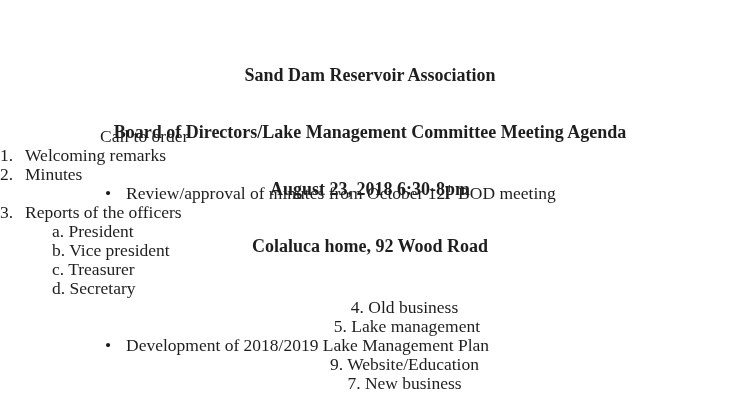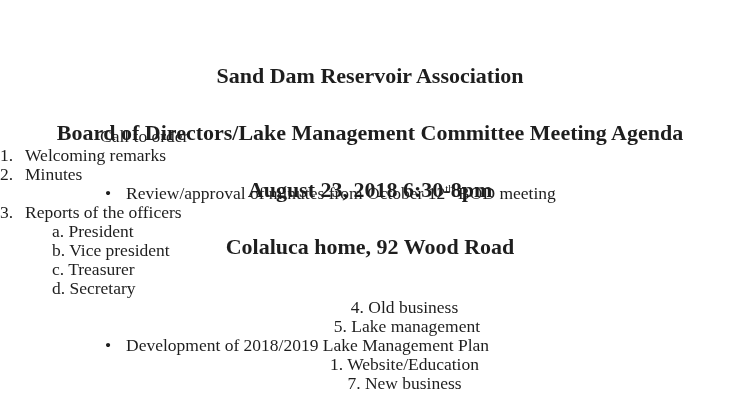--- a/index.html
+++ b/index.html
@@ -13,21 +13,21 @@
     color: #1e1e1e;
     filter: blur(0.2px);
   }
   .header {
     position: absolute;
     top: 28px;
     left: 0;
     width: 740px;
     text-align: center;
     font-weight: bold;
-    font-size: 22px;
+    font-size: 18px;
     line-height: 19px;
     white-space: pre;
   }
   .body-block {
     position: absolute;
     top: 127px;
     left: 0;
     width: 740px;
     font-size: 17.5px;
     line-height: 19px;
@@ -74,18 +74,18 @@
     <div class="line l-sub">a. President</div>
     <div class="line l-sub">b. Vice president</div>
     <div class="line l-sub">c. Treasurer</div>
     <div class="line l-sub">d. Secretary</div>
 
     <div class="line l-man">4. Old business</div>
     <div class="line l-man l-man5">5. Lake management</div>
 
     <div class="line l-bullet"><span class="bullet">•</span><span>Development of 2018/2019 Lake Management Plan</span></div>
 
-    <div class="line l-man">1. Website/Education</div>
+    <div class="line l-man">9. Website/Education</div>
     <div class="line l-man">7. New business</div>
 
   </div>
 
 </div>
 
 </body></html>

